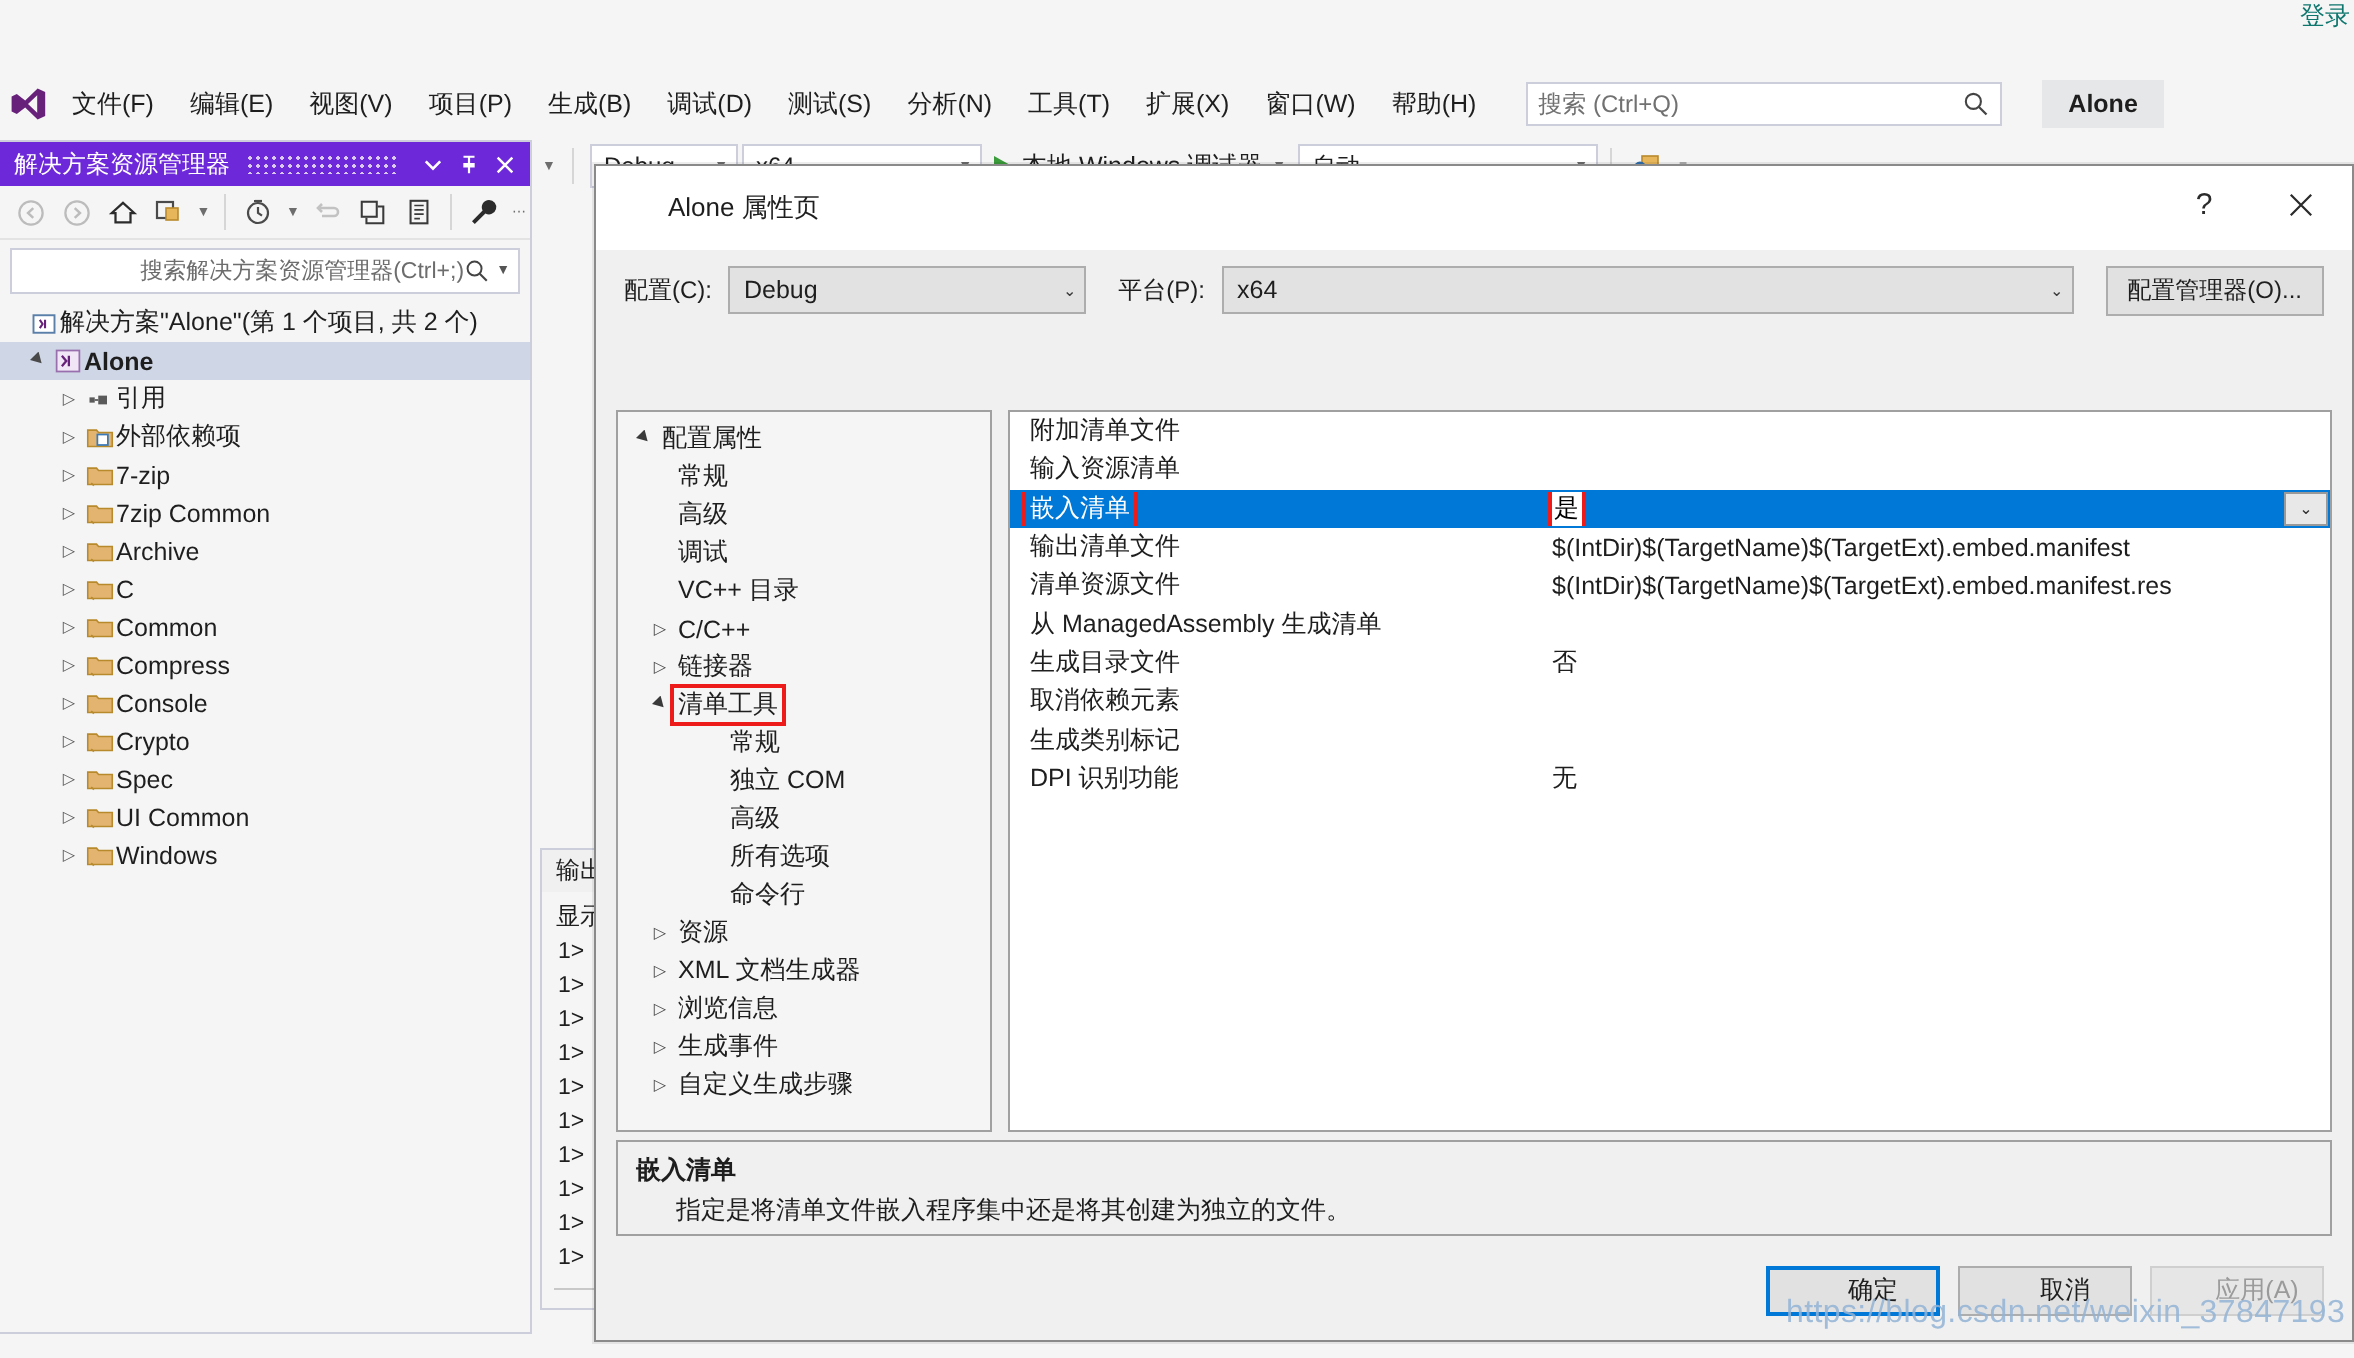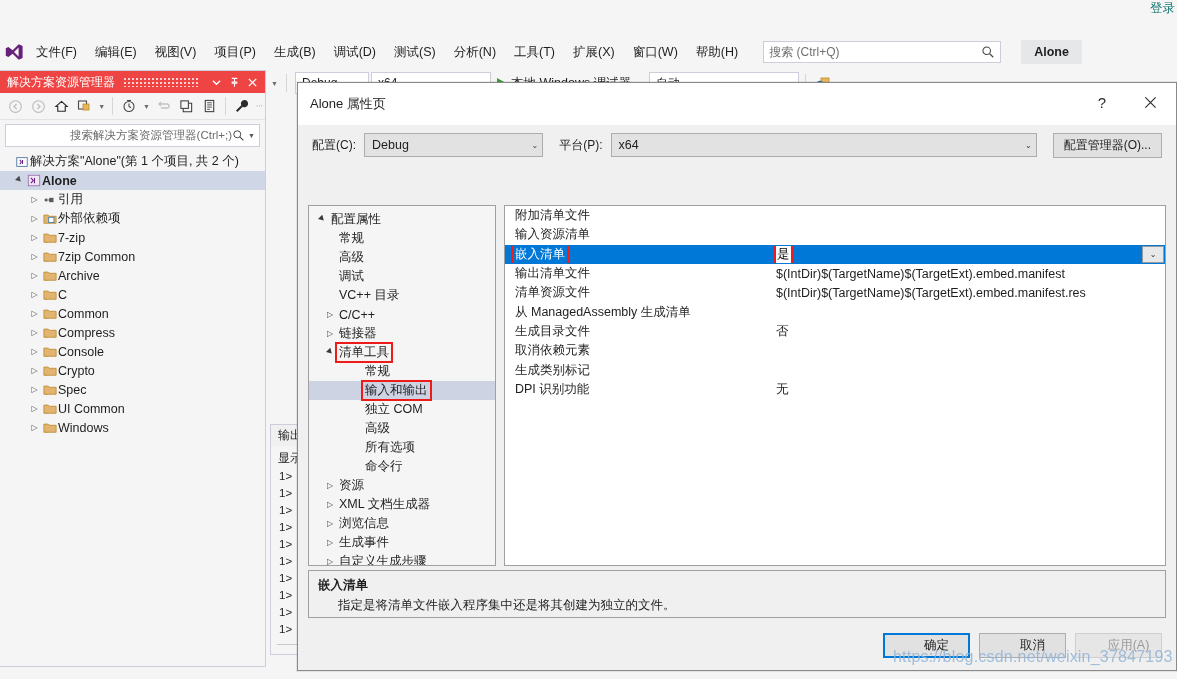--- a/index.html
+++ b/index.html
@@ -32,21 +32,21 @@
     padding:0 4px 0 6px; font-size:12px; justify-content:space-between;
   }
   .tb-combo .cv { white-space:nowrap; overflow:hidden; }
   .tb-combo .ca { font-size:7px; color:#6d6d6d; margin-left:6px; }
   .run-btn { display:flex; align-items:center; gap:5px; padding:0 4px; font-size:12.5px; white-space:nowrap; }
   .tri { width:0;height:0;border-left:9px solid #3b9c3b;border-top:5.5px solid transparent;border-bottom:5.5px solid transparent; }
 
   
   #solexp { position:absolute; left:0; top:70px; width:266px; bottom:12px; background:#f5f5f5;
             border:1px solid #cccedb; border-left:none; display:flex; flex-direction:column; }
-  #solexp-title { height:22px; background:#ef4444; color:#fff; display:flex; align-items:center;
+  #solexp-title { height:22px; background:#6d28d9; color:#fff; display:flex; align-items:center;
                   padding:0 4px 0 7px; font-size:12px; }
   #solexp-title .t { white-space:nowrap; }
   .dots { flex:1; margin:0 8px; height:10px;
           background-image:radial-gradient(circle, rgba(255,255,255,.75) .8px, transparent .9px);
           background-size:4px 4px; background-position:0 4px; }
   .titlebtn { width:18px; height:18px; display:flex; align-items:center; justify-content:center; color:#fff; }
   #solexp-toolbar { height:27px; display:flex; align-items:center; gap:1px; padding-left:5px; border-bottom:1px solid #e3e3e3; }
   .se-ico { width:22px; height:22px; display:flex; align-items:center; justify-content:center; }
   #solexp-search { height:23px; margin:4px 5px 3px 5px; background:#fff; border:1px solid #cccedb;
                    display:flex; align-items:center; padding:0 4px 0 5px;text-align:right; }
@@ -62,21 +62,21 @@
             background:#f5f5f5; border:1px solid #cccedb; overflow:hidden; }
   #outwin-tab { height:21px; display:flex; align-items:center; padding-left:7px; font-size:12px; background:#f0f0f0; }
   #outwin-bar { height:24px; display:flex; align-items:center; padding-left:7px; font-size:12px; }
   .oline { height:17px; font-size:11.5px; padding-left:8px; color:#1e1e1e; white-space:nowrap; }
   #outwin-foot { border-top:1px solid #c8c8c8; margin:4px 6px 0 6px; }
 
   
   #dialog { position:absolute; left:297px; top:82px; width:880px; height:589px;
             background:#f0f0f0; border:1px solid #8a8a8a; box-shadow:0 0 0 1px rgba(0,0,0,.07); }
   #dlg-title { height:42px; background:#fff; display:flex; align-items:center; padding-left:12px; }
-  #dlg-title .dt { font-size:13px; }
+  #dlg-title .dt { font-size:13px;margin-left:24px; }
   .dlg-tbtn { position:absolute; top:0; height:38px; width:44px; display:flex; align-items:center; justify-content:center; font-size:15px; color:#2b2b2b; }
   #dlg-help { right:52px; }
   #dlg-close { right:4px; }
 
   #cfgbar { height:40px; display:flex; align-items:center; padding:0 14px; gap:8px; background:#f0f0f0; }
   .lbl { font-size:12px; white-space:nowrap; }
   .wcombo { height:24px; background:#e2e2e2; border:1px solid #adadad; display:flex;
             align-items:center; padding:0 4px 0 7px; font-size:12.5px; justify-content:space-between; }
   .wcombo .ca { font-size:8px; color:#3c3c3c; }
   .wbtn { height:25px; border:1px solid #adadad; background:#e1e1e1; font-size:12px;
@@ -599,25 +599,20 @@
           <span class="cexp"><svg width="8" height="8" viewBox="0 0 10 10">
               <path d="M1.5 1 L8 4.8 L1.5 8.6 Z" fill="#3a3a3a" transform="rotate(45 5 5)"></path>
             </svg></span>
           <span class="ctext redbox">清单工具</span>
         </div>
         <div class="crow">
           <span style="width:40px"></span>
           <span class="cexp"></span>
           <span class="ctext">常规</span>
         </div>
-        <div class="crow selected">
-          <span style="width:40px"></span>
-          <span class="cexp"></span>
-          <span class="ctext redbox">输入和输出</span>
-        </div>
         <div class="crow">
           <span style="width:40px"></span>
           <span class="cexp"></span>
           <span class="ctext">独立 COM</span>
         </div>
         <div class="crow">
           <span style="width:40px"></span>
           <span class="cexp"></span>
           <span class="ctext">高级</span>
         </div>

